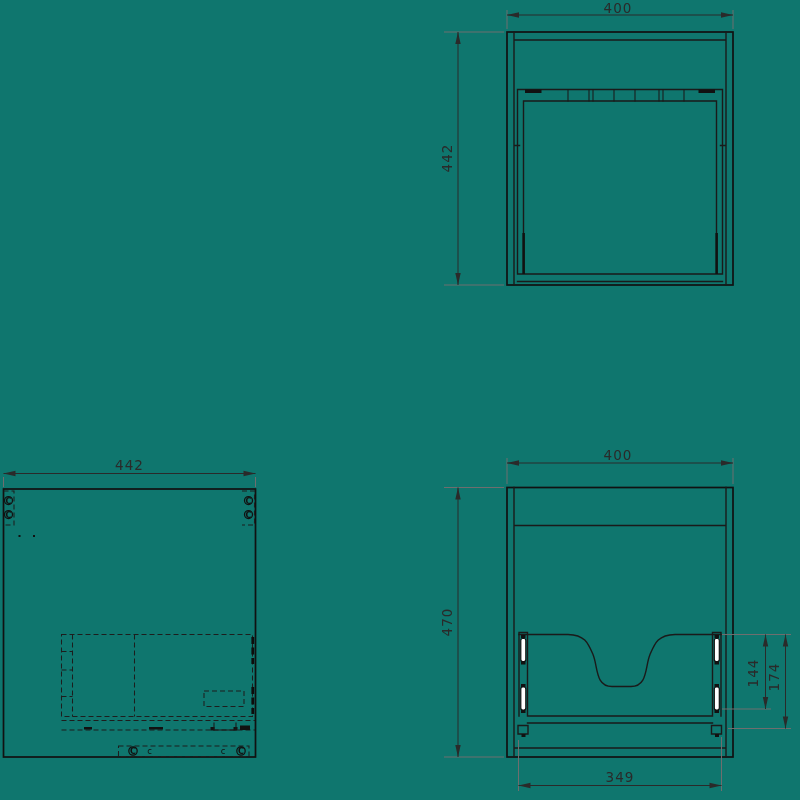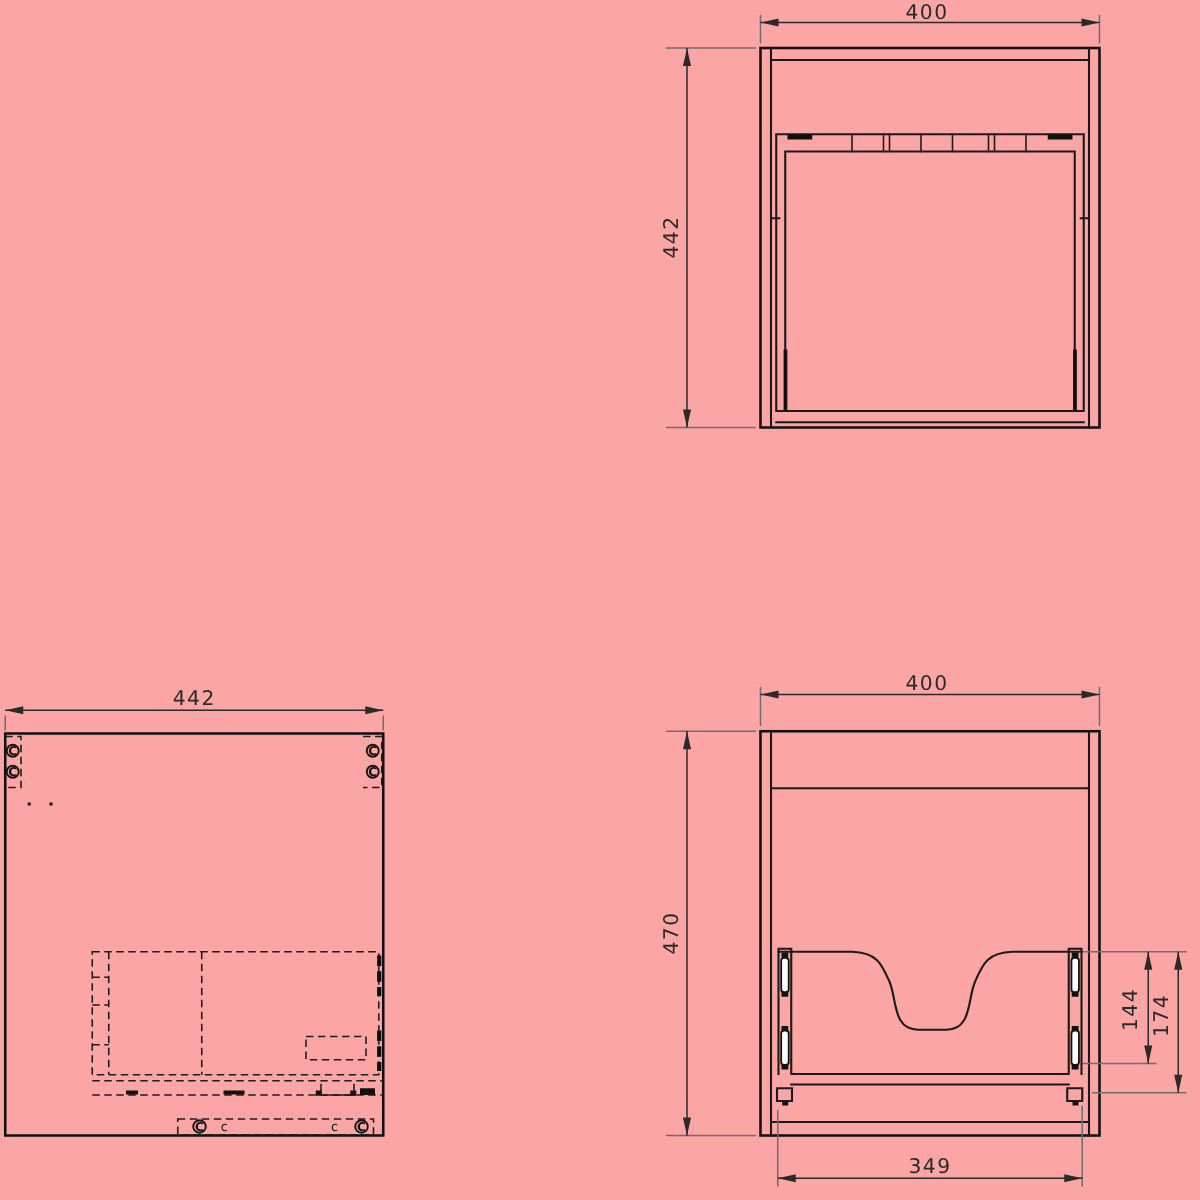--- a/index.html
+++ b/index.html
@@ -1,16 +1,16 @@
 <!DOCTYPE html>
 <html><head>
 <meta charset="utf-8">
 <style>
   html,body{margin:0;padding:0;background:#ffffff;}
-  .stage{position:relative;width:800px;height:800px;background:#fca5a5;overflow:hidden;}
+  .stage{position:relative;width:800px;height:800px;background:#0f766e;overflow:hidden;}
   svg{display:block;}
   .obj{fill:none;stroke:#1a1a1a;stroke-width:1.4;stroke-linecap:square;}
   .obj-heavy{fill:none;stroke:#111111;stroke-width:1.7;stroke-linecap:square;}
   .obj-thin{fill:none;stroke:#1a1a1a;stroke-width:1.05;stroke-linecap:square;}
   .blk{fill:#111111;stroke:none;}
   .slot{fill:#ffffff;stroke:#111111;stroke-width:1.2;}
   .dsh{fill:none;stroke:#1d1d1d;stroke-width:1.05;stroke-dasharray:5 3;stroke-linecap:butt;}
   .dshb{fill:none;stroke:#0d0d0d;stroke-width:2.8;stroke-dasharray:7 3.5;}
   .ext{stroke:#6e6e6e;stroke-width:1;}
   .dim{stroke:#2a2a2a;stroke-width:1;}

